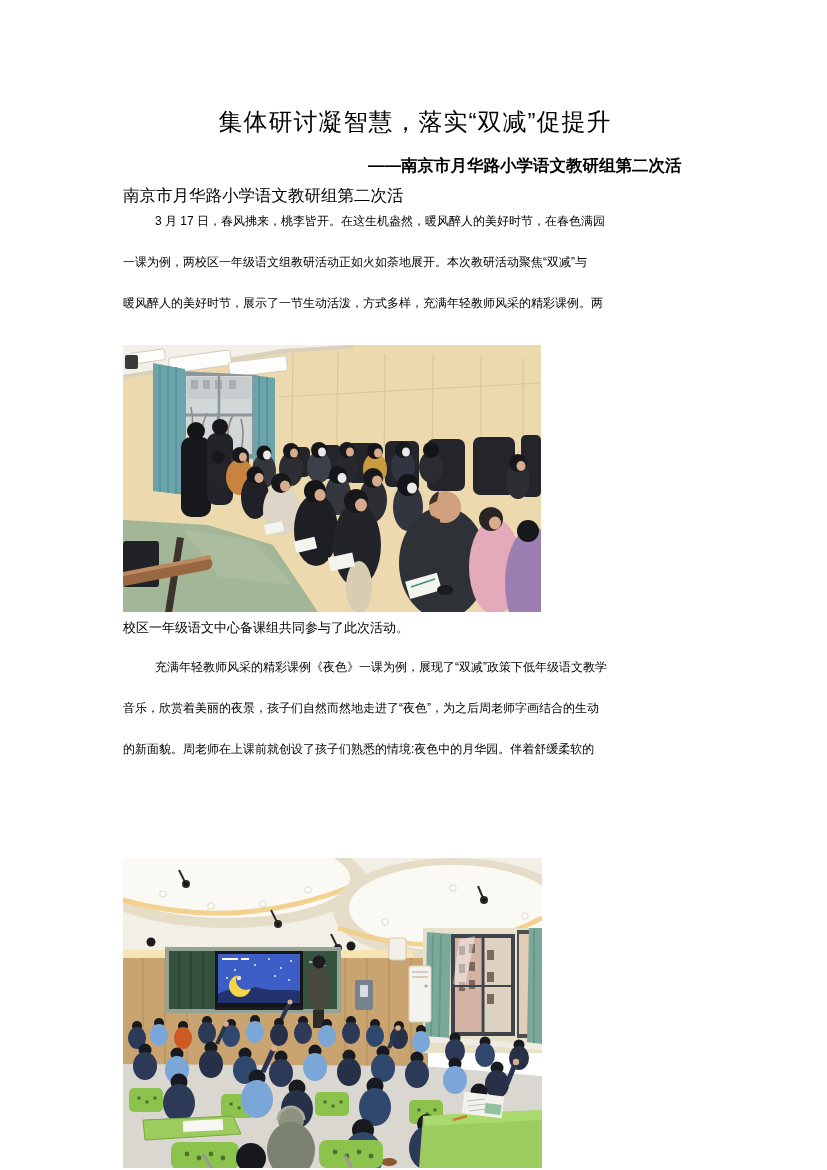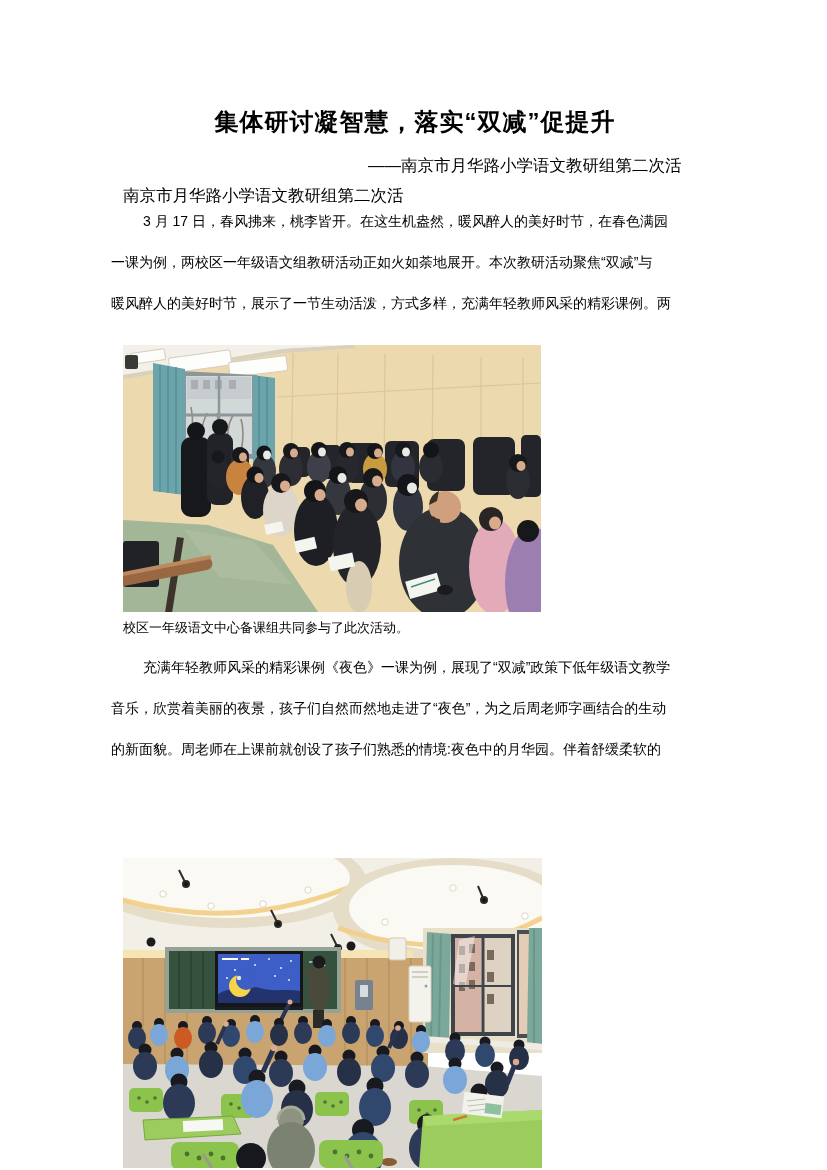--- a/index.html
+++ b/index.html
@@ -1,22 +1,22 @@
 <!DOCTYPE html>
 <html style="--meeting-wall: #ecd9ae; --meeting-curtain: #6ba4ab; --meeting-floor: #a3b697; --meeting-ceiling: #f2f0e9; --classroom-wall: #c9a471; --classroom-board: #35523f; --classroom-screen: #3c5ec6; --classroom-moon: #f5d54a; --classroom-desk: #8cc34c; --classroom-curtain: #7aa89b; --classroom-floor: #d9d7cf; --uniform-navy: #2c3a58; --uniform-blue: #7aa7d8;"><head>
 <meta charset="utf-8">
 <style>
   html,body{margin:0;padding:0;background:#ffffff;}
   .page{position:relative;width:827px;height:1170px;background:#fff;overflow:hidden;
         font-family:"Liberation Sans","DejaVu Sans",sans-serif;color:#000;}
   .doc-title{position:absolute;left:123px;top:106px;width:584px;text-align:center;
-        font-size:24px;font-weight:bold;letter-spacing:1px;}
+        font-size:24px;font-weight:normal;letter-spacing:1px;}
   .subtitle{position:absolute;left:123px;top:150px;width:600px;font-size:16.5px;line-height:30px;}
-  .subtitle .line:first-child{text-indent:245px;}
-  .para{position:absolute;left:111px;width:600px;font-size:14px;line-height:41px;}
+  .subtitle .line:first-child{text-indent:245px;font-weight:bold;}
+  .para{position:absolute;left:123px;width:600px;font-size:12px;line-height:41px;}
   .para .line{white-space:nowrap;}
   .p1{top:201px;}
   .p1 .line:first-child{text-indent:32px;}
   .caption-line{position:absolute;left:123px;top:613px;width:600px;font-size:13px;line-height:30px;}
   .p2{top:647px;}
   .p2 .line:first-child{text-indent:32px;}
   .photo{position:absolute;left:123px;overflow:hidden;}
   .photo1{top:345px;width:418px;height:267px;}
   .photo2{top:858px;width:419px;height:310px;}
   .photo svg{display:block;width:100%;height:100%;}

